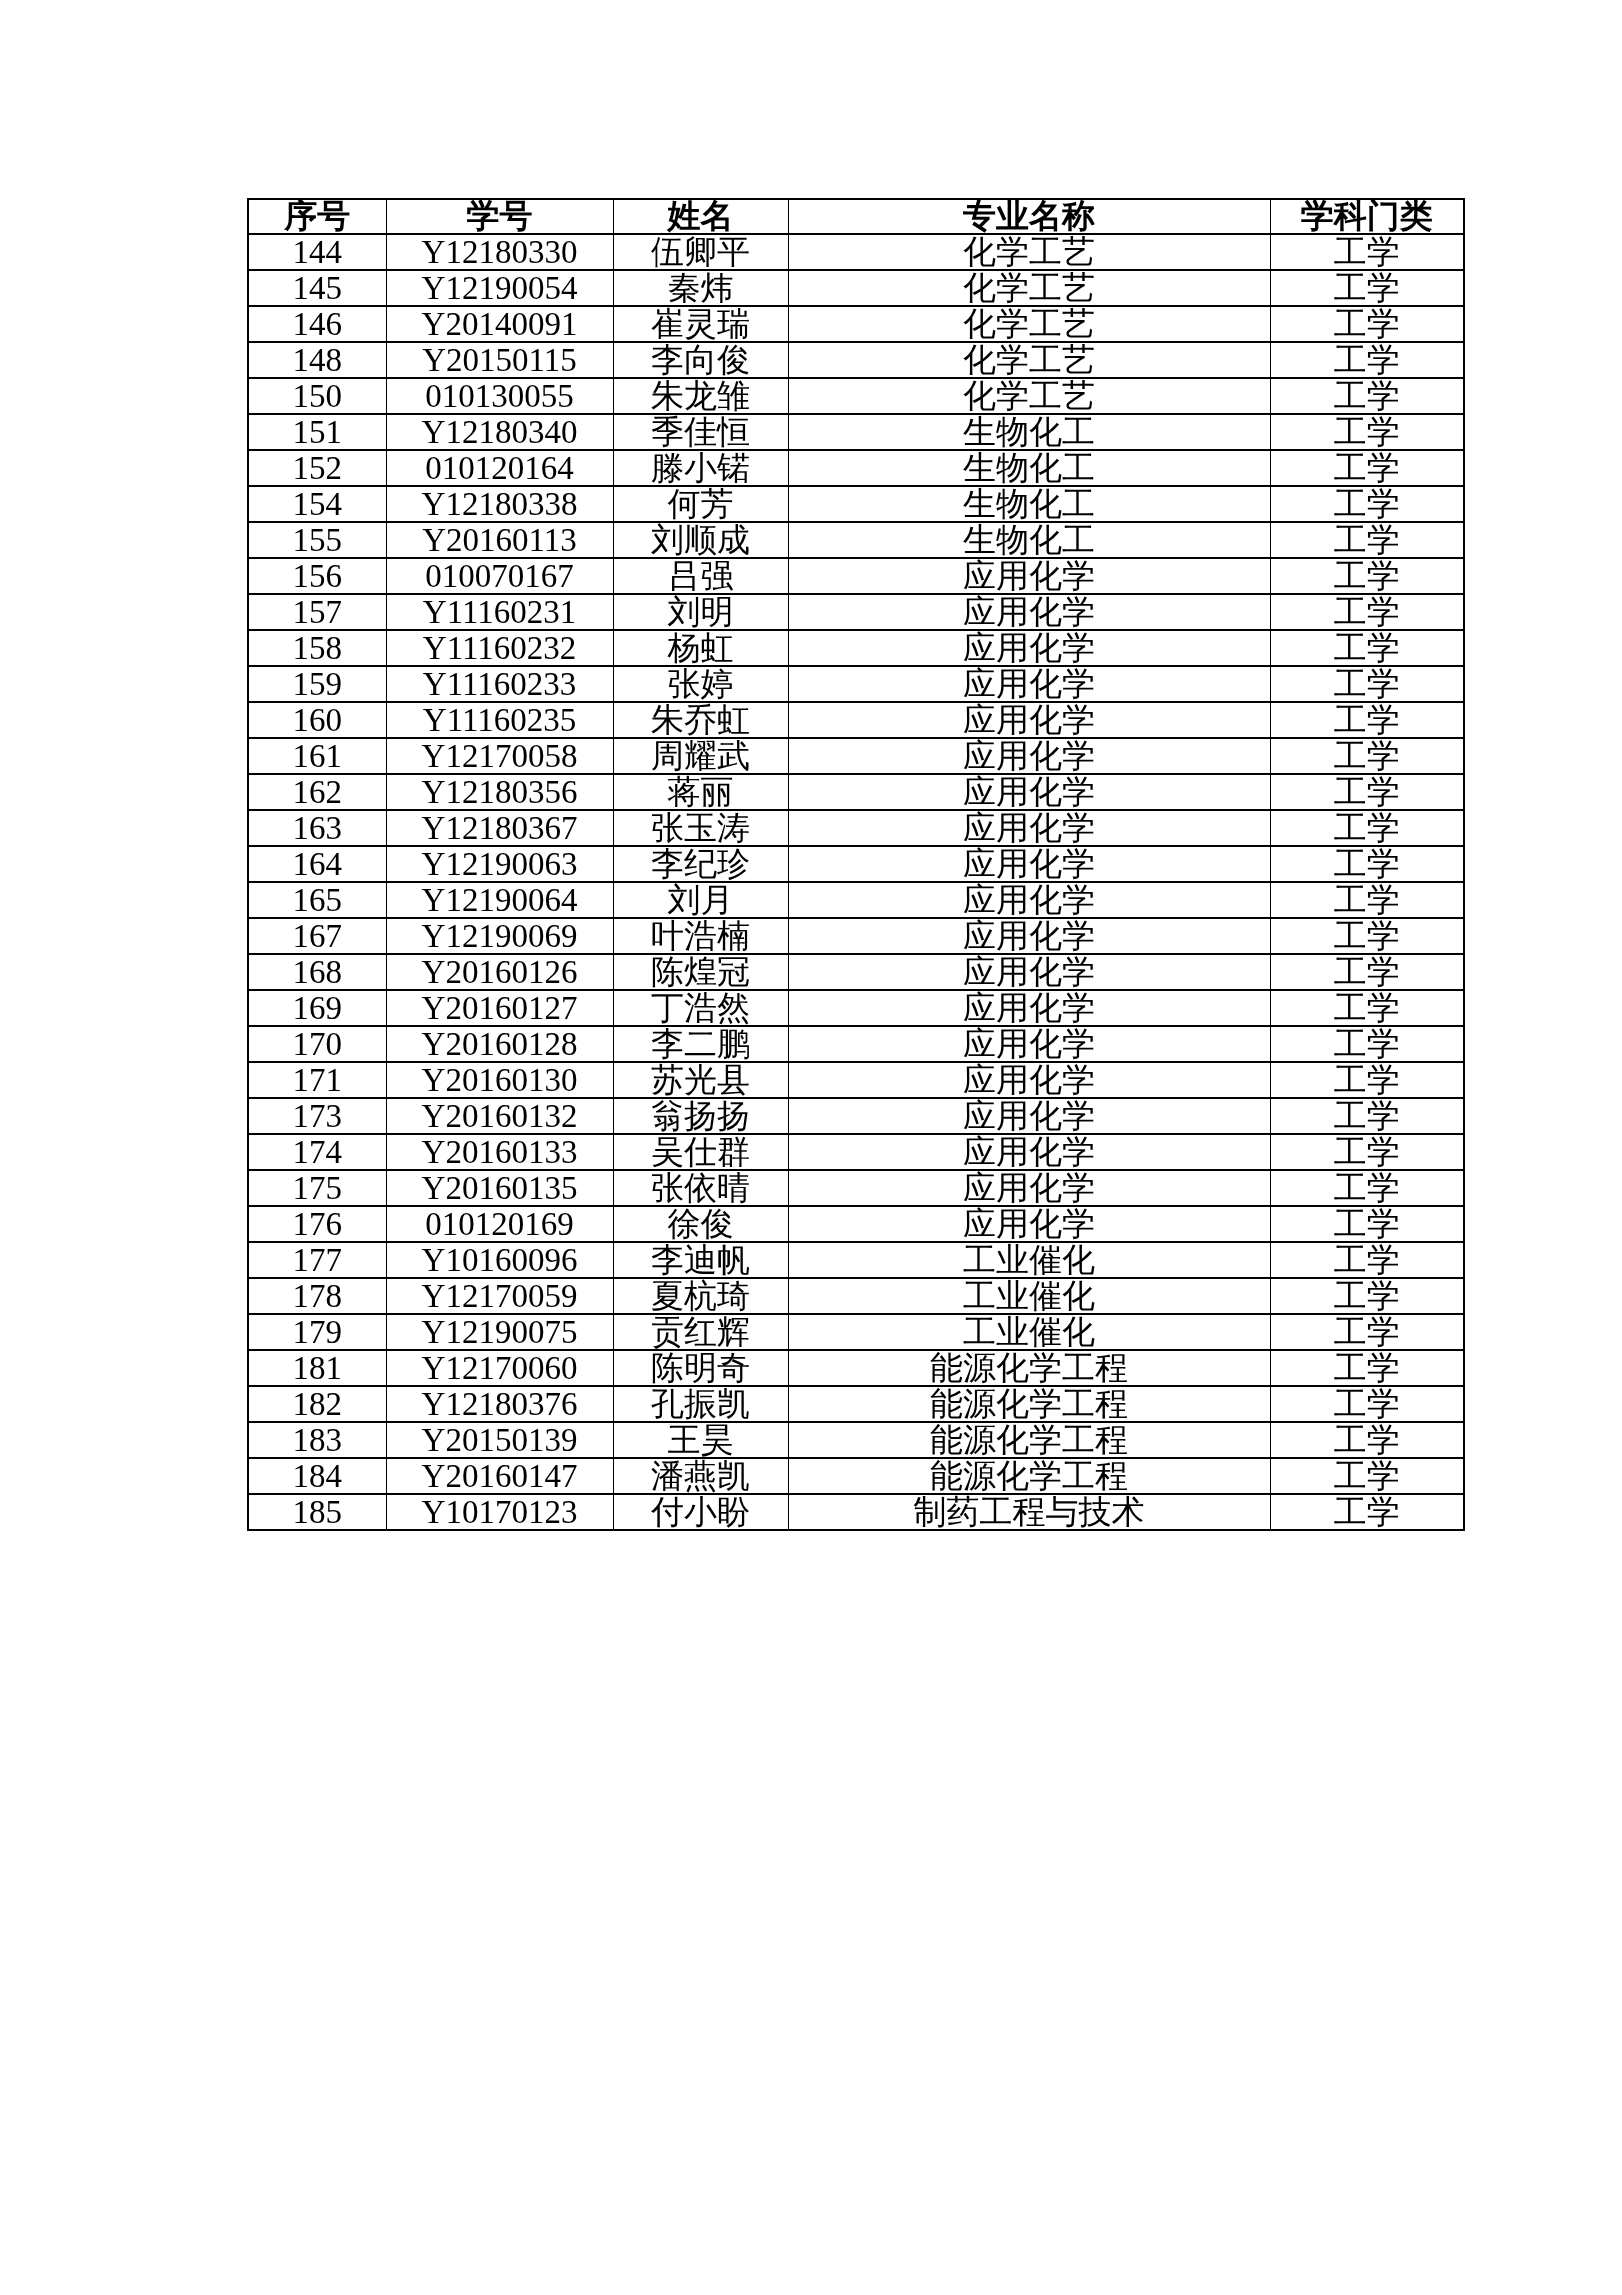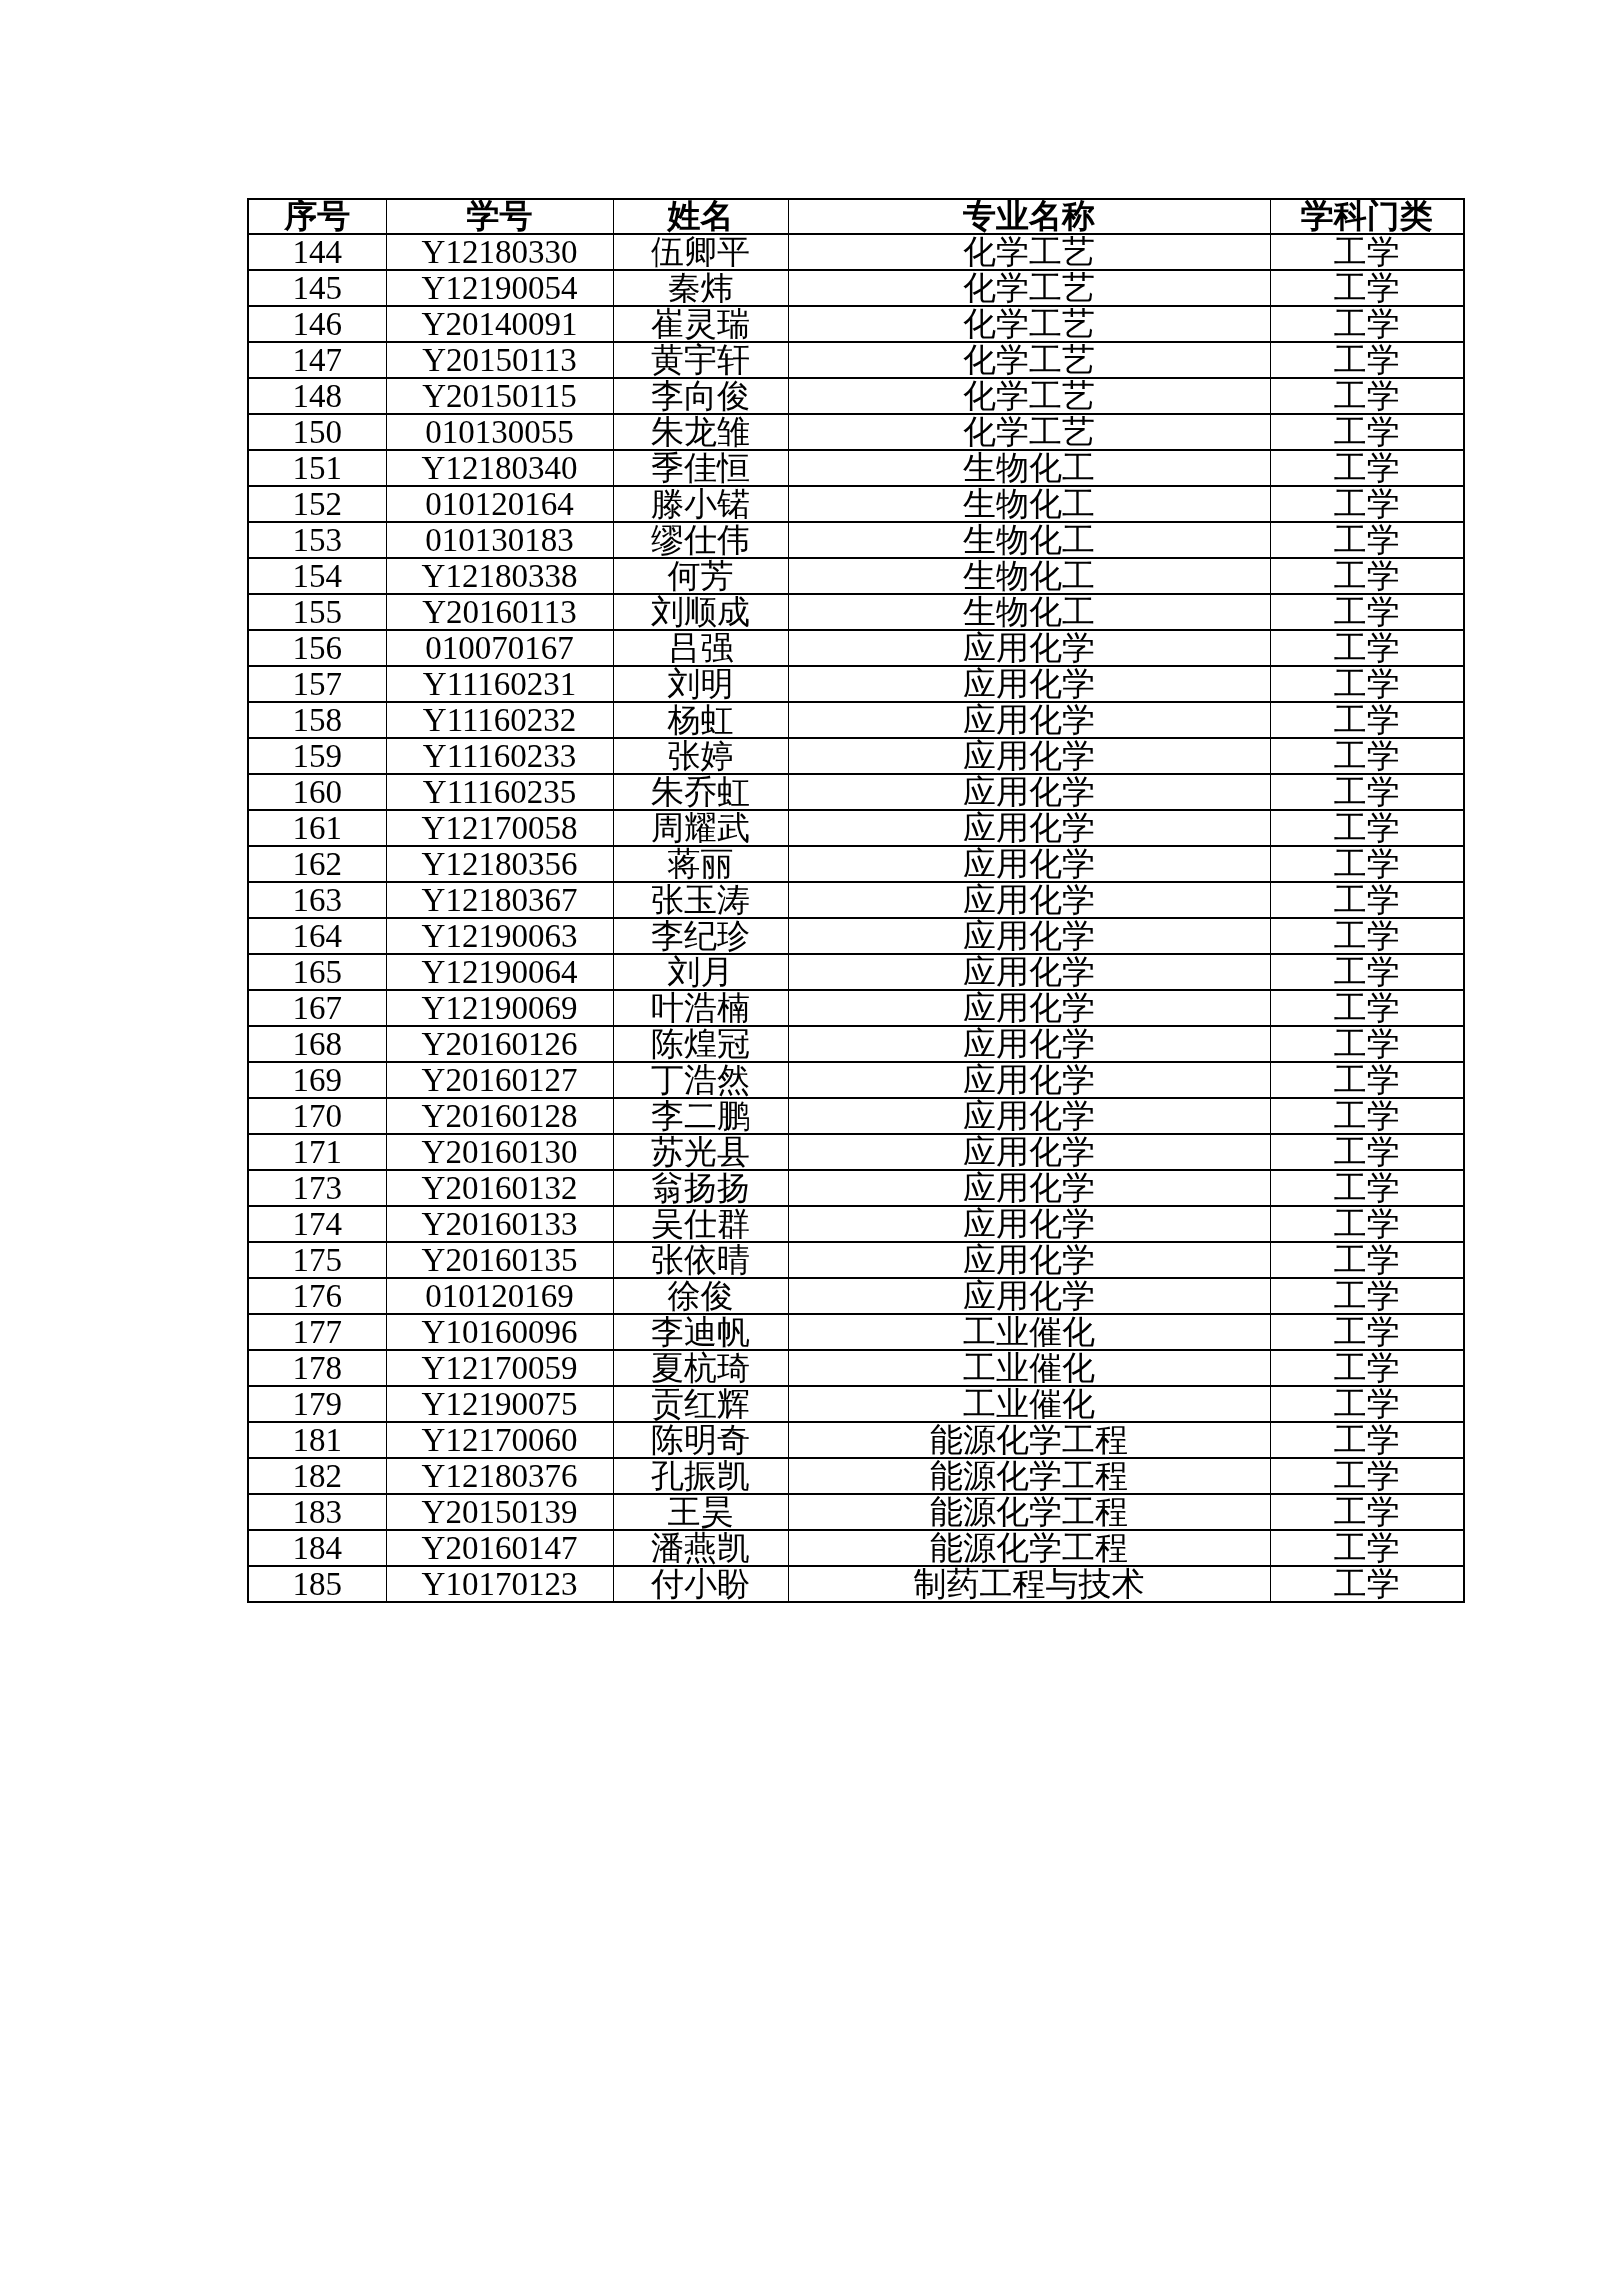--- a/index.html
+++ b/index.html
@@ -97,27 +97,20 @@
           <td>工学</td>
         </tr>
         <tr>
           <td>146</td>
           <td>Y20140091</td>
           <td>崔灵瑞</td>
           <td>化学工艺</td>
           <td>工学</td>
         </tr>
         <tr>
-          <td>147</td>
-          <td>Y20150113</td>
-          <td>黄宇轩</td>
-          <td>化学工艺</td>
-          <td>工学</td>
-        </tr>
-        <tr>
           <td>148</td>
           <td>Y20150115</td>
           <td>李向俊</td>
           <td>化学工艺</td>
           <td>工学</td>
         </tr>
         <tr>
           <td>150</td>
           <td>010130055</td>
           <td>朱龙雏</td>
@@ -128,27 +121,20 @@
           <td>151</td>
           <td>Y12180340</td>
           <td>季佳恒</td>
           <td>生物化工</td>
           <td>工学</td>
         </tr>
         <tr>
           <td>152</td>
           <td>010120164</td>
           <td>滕小锘</td>
-          <td>生物化工</td>
-          <td>工学</td>
-        </tr>
-        <tr>
-          <td>153</td>
-          <td>010130183</td>
-          <td>缪仕伟</td>
           <td>生物化工</td>
           <td>工学</td>
         </tr>
         <tr>
           <td>154</td>
           <td>Y12180338</td>
           <td>何芳</td>
           <td>生物化工</td>
           <td>工学</td>
         </tr>

